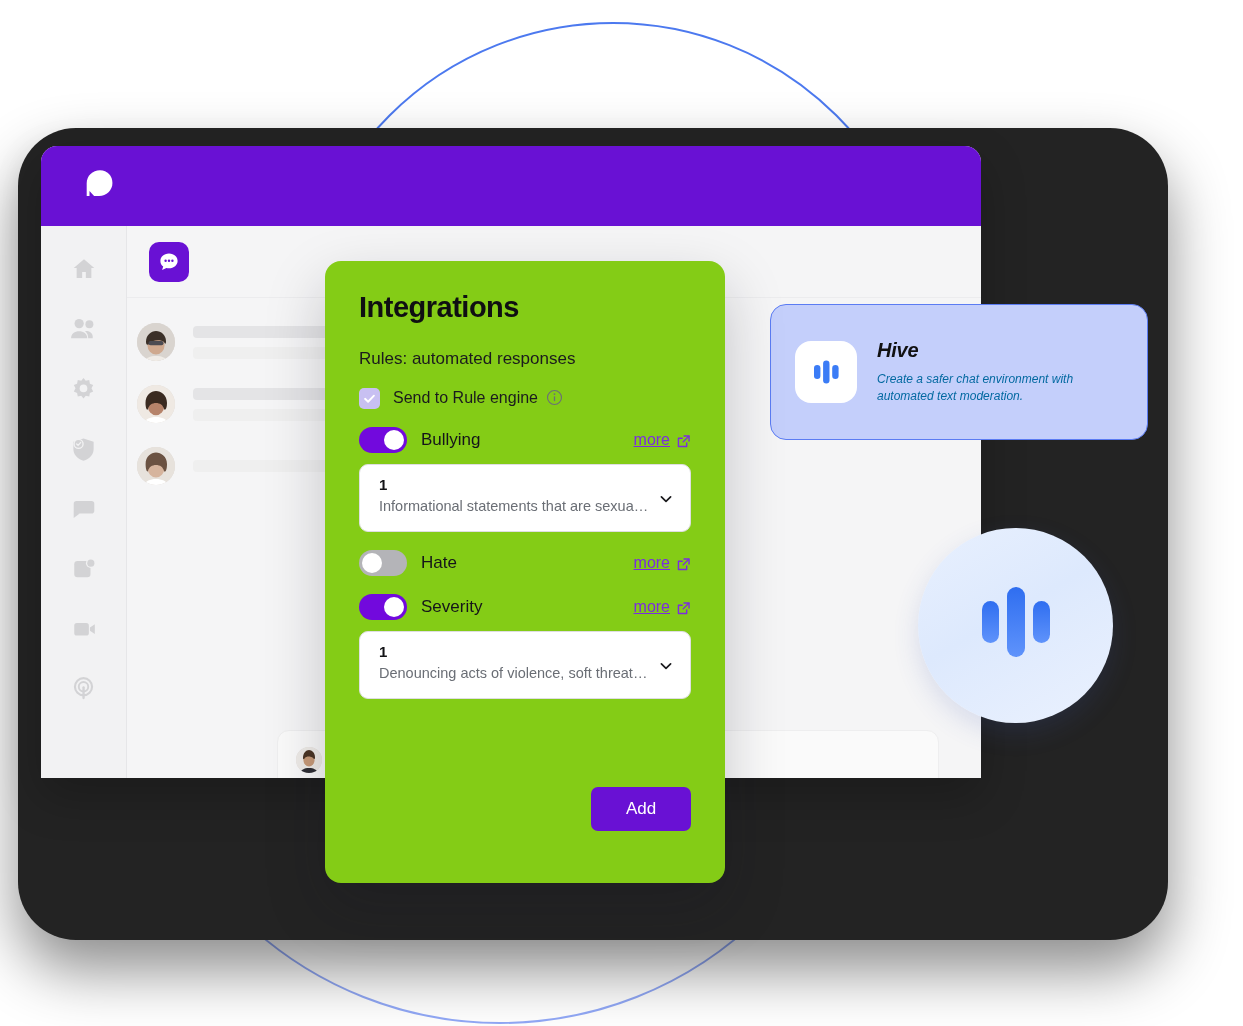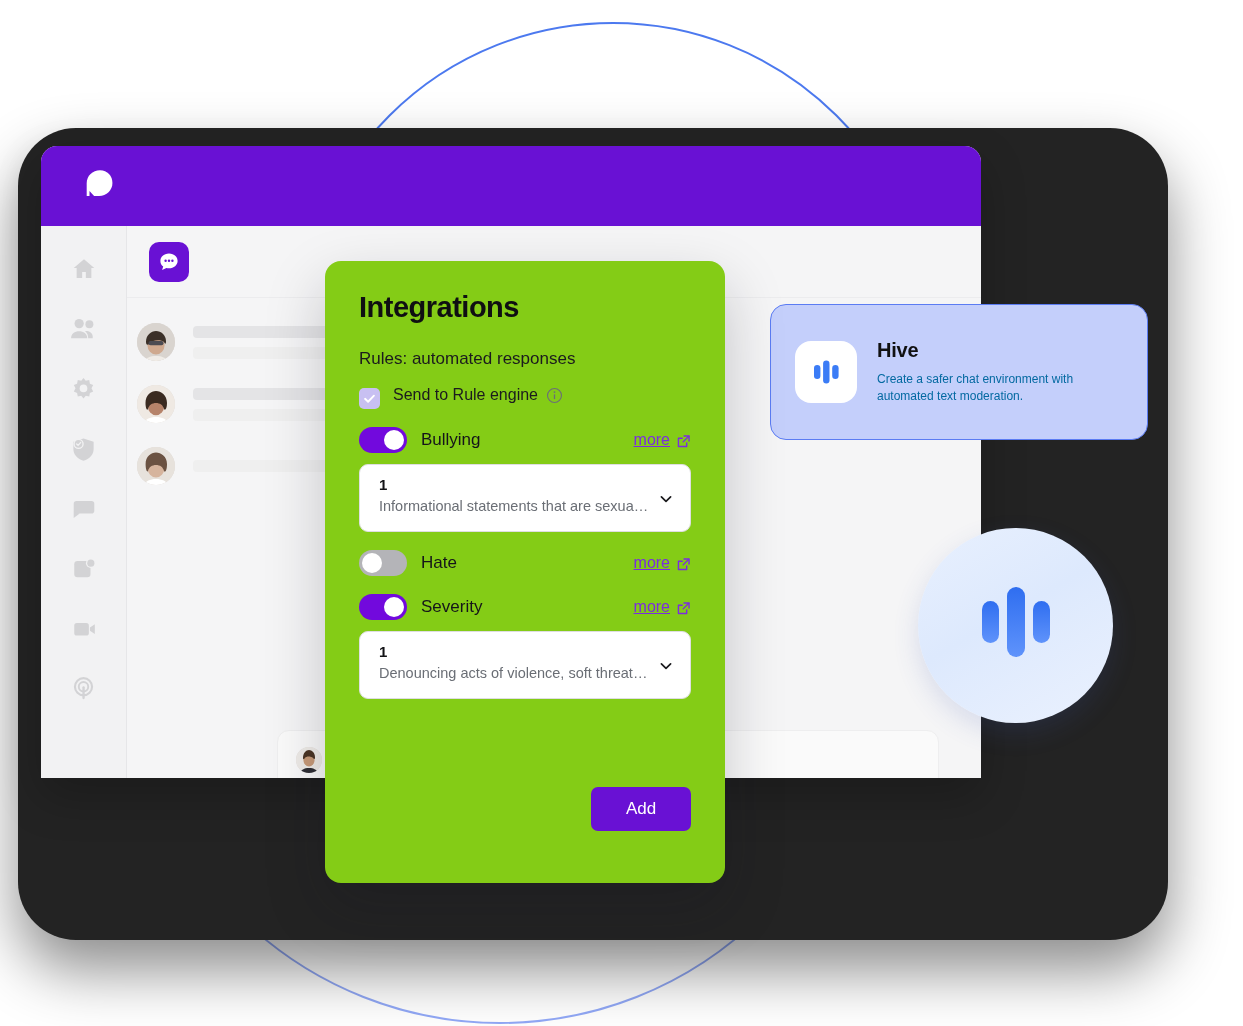--- a/index.html
+++ b/index.html
@@ -107,21 +107,21 @@
   }
   #composer-line1{position:absolute;left:56px;top:22px;width:136px;height:12px;}
 
   
   #hive-card{
     position:absolute;left:770px;top:304px;
     width:378px;height:136px;
     background:#c4cffb;border:1.5px solid #5b7cf3;
     border-radius:16px;
     display:flex;align-items:center;gap:20px;
-    padding:0 24px;box-sizing:border-box;
+    padding:0 24px;box-sizing:border-box;font-style:italic;
   }
   #hive-card-icon{
     width:62px;height:62px;border-radius:16px;background:#ffffff;flex:none;
     display:flex;align-items:center;justify-content:center;
   }
   #hive-card-text{display:flex;flex-direction:column;gap:9px;}
   #hive-title{font-size:20px;font-weight:bold;color:#111;letter-spacing:-.2px;}
   #hive-desc{font-size:12px;color:#0369a1;line-height:1.38;max-width:270px;}
 
   
@@ -146,21 +146,21 @@
     font-size:29px;font-weight:bold;color:#0f0f12;
     letter-spacing:-.5px;margin-top:30px;
   }
   #action-label{font-size:17px;color:#1b1b1e;margin-top:25px;}
 
   #required-row{display:flex;gap:13px;margin-top:17px;}
   #required-check{
     width:21px;height:21px;border-radius:5px;background:#c8c0f2;flex:none;
     display:flex;align-items:center;justify-content:center;margin-top:2px;
   }
-  #required-texts{display:flex;flex-direction:column;gap:16px;}
+  #required-texts{display:flex;gap:16px;}
   #required-title-row{display:flex;align-items:center;gap:8px;}
   #required-title{font-size:16px;color:#1b1b1e;}
   #info-icon svg{display:block;}
   #required-desc{font-size:15px;color:#5d6168;line-height:1.42;max-width:300px;}
   #rules-link{color:#7b2ce0;text-decoration:underline;}
 
   #severity-label{font-size:18px;font-weight:bold;color:#0f0f12;margin-top:33px;}
 
   .sev-row{display:flex;align-items:center;margin-top:18px;}
   .toggle{

